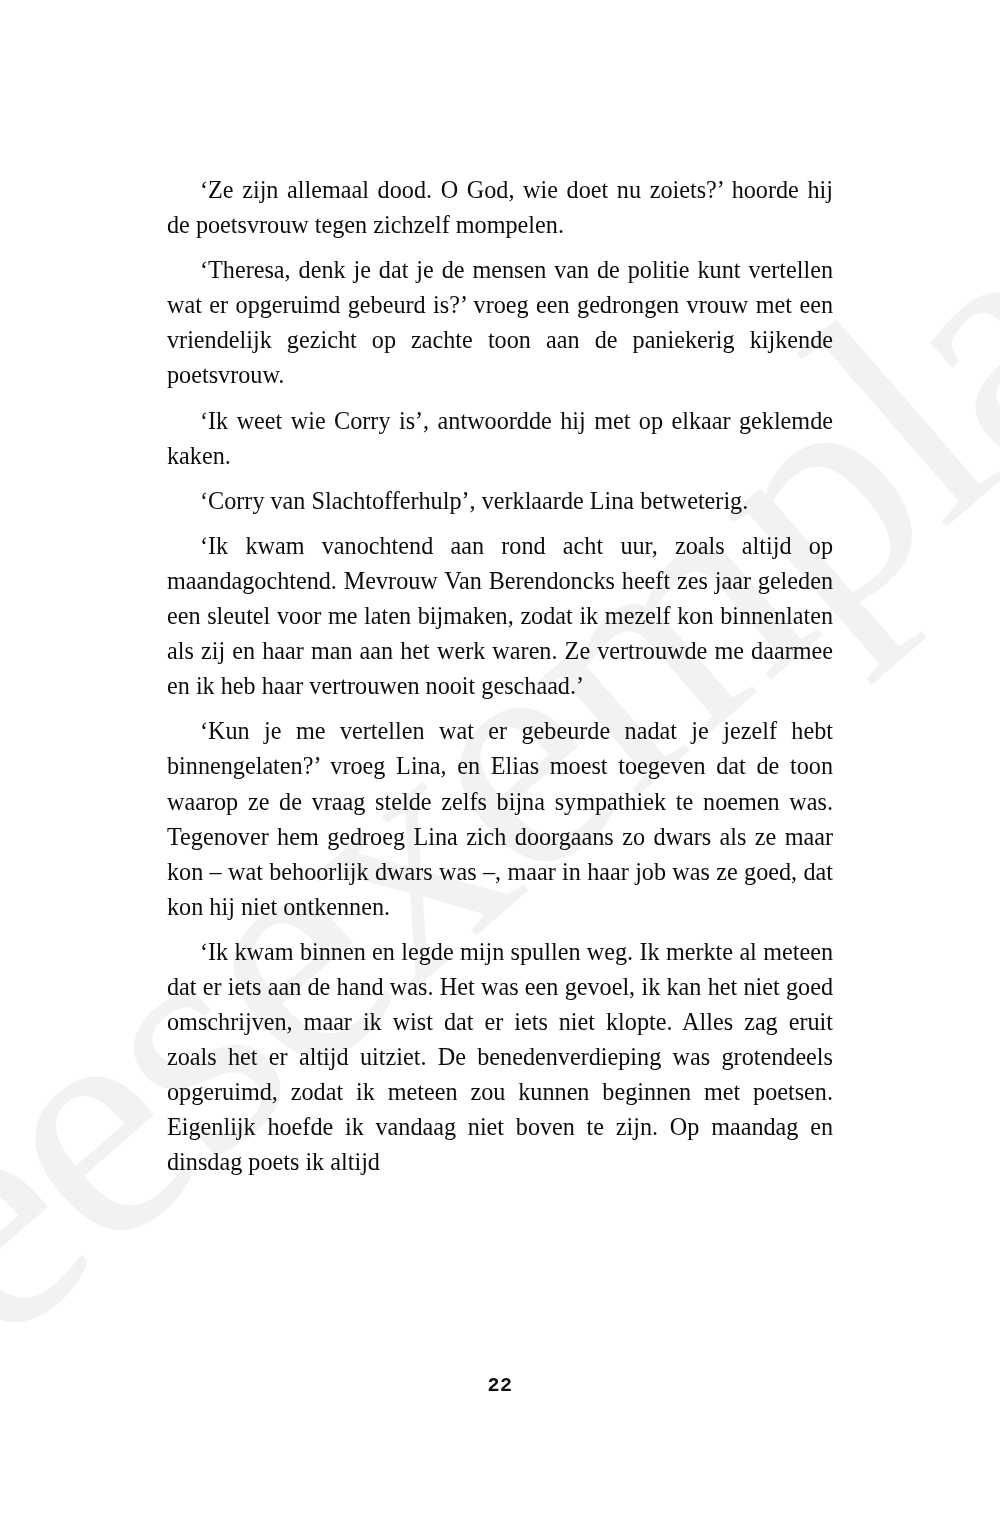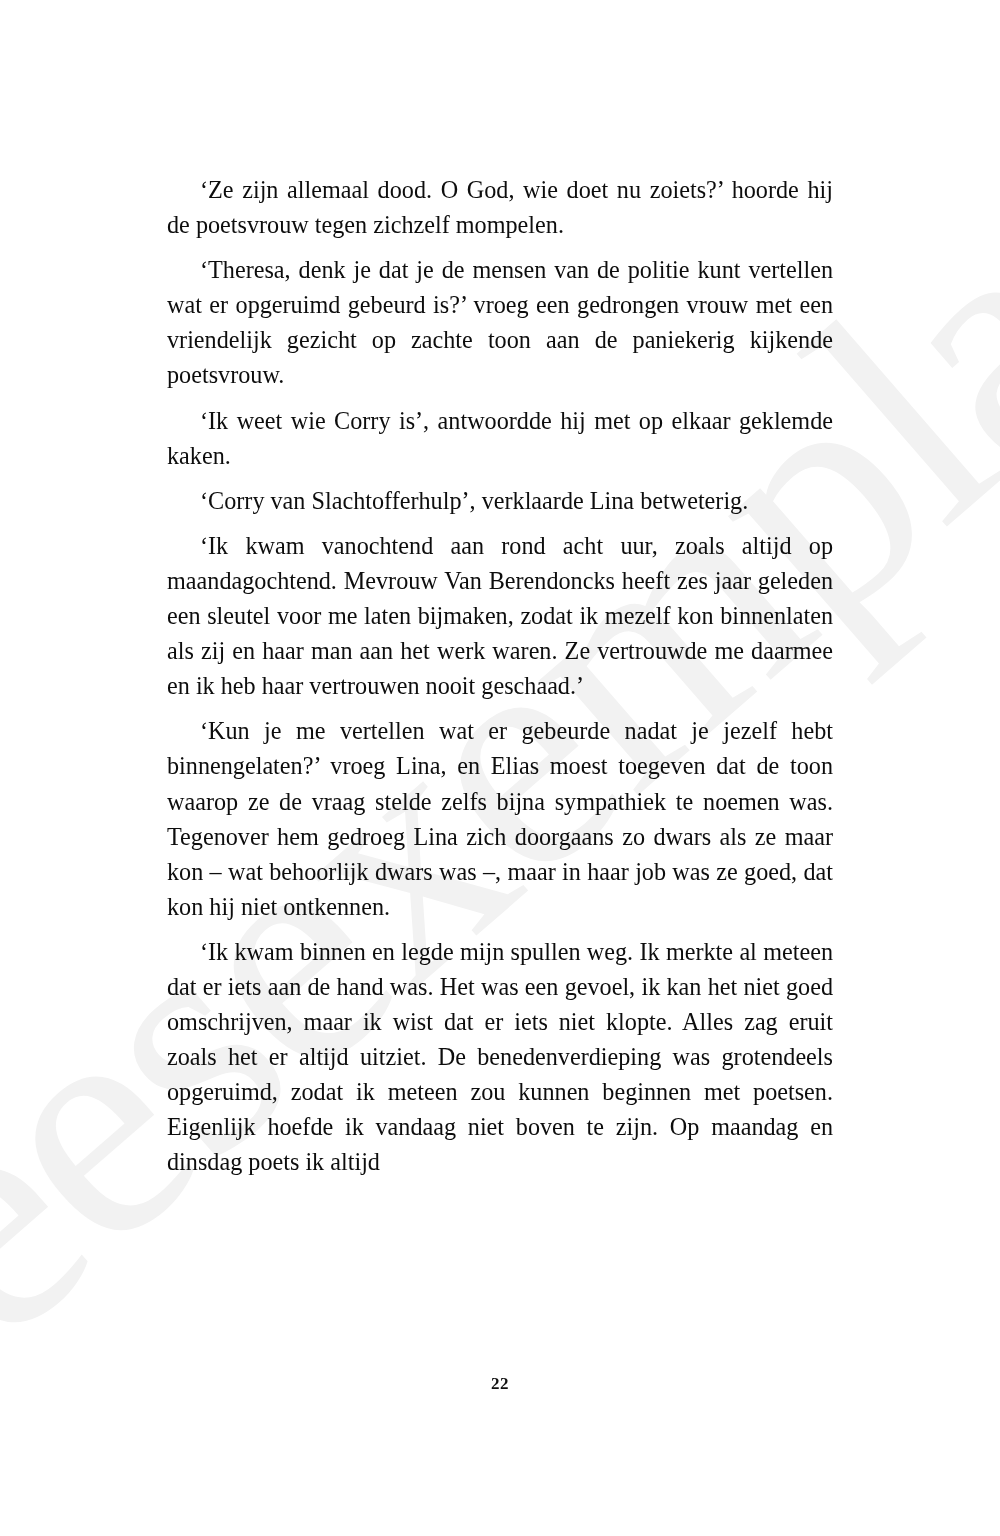--- a/index.html
+++ b/index.html
@@ -61,22 +61,22 @@
   }
   .body-text p:first-child {
     text-indent: 33px;
   }
   .folio {
     position: absolute;
     left: 0;
     right: 0;
     top: 1374px;
     text-align: center;
-    font-family: Liberation Serif, serif;
-    font-size: 17px;
+    font-family: Liberation Mono, monospace;
+    font-size: 20px;
     font-weight: 700;
     color: #111111;
     z-index: 1;
     letter-spacing: 0.5px;
   }
 </style>
 </head>
 <body>
 
 <div class="page">

